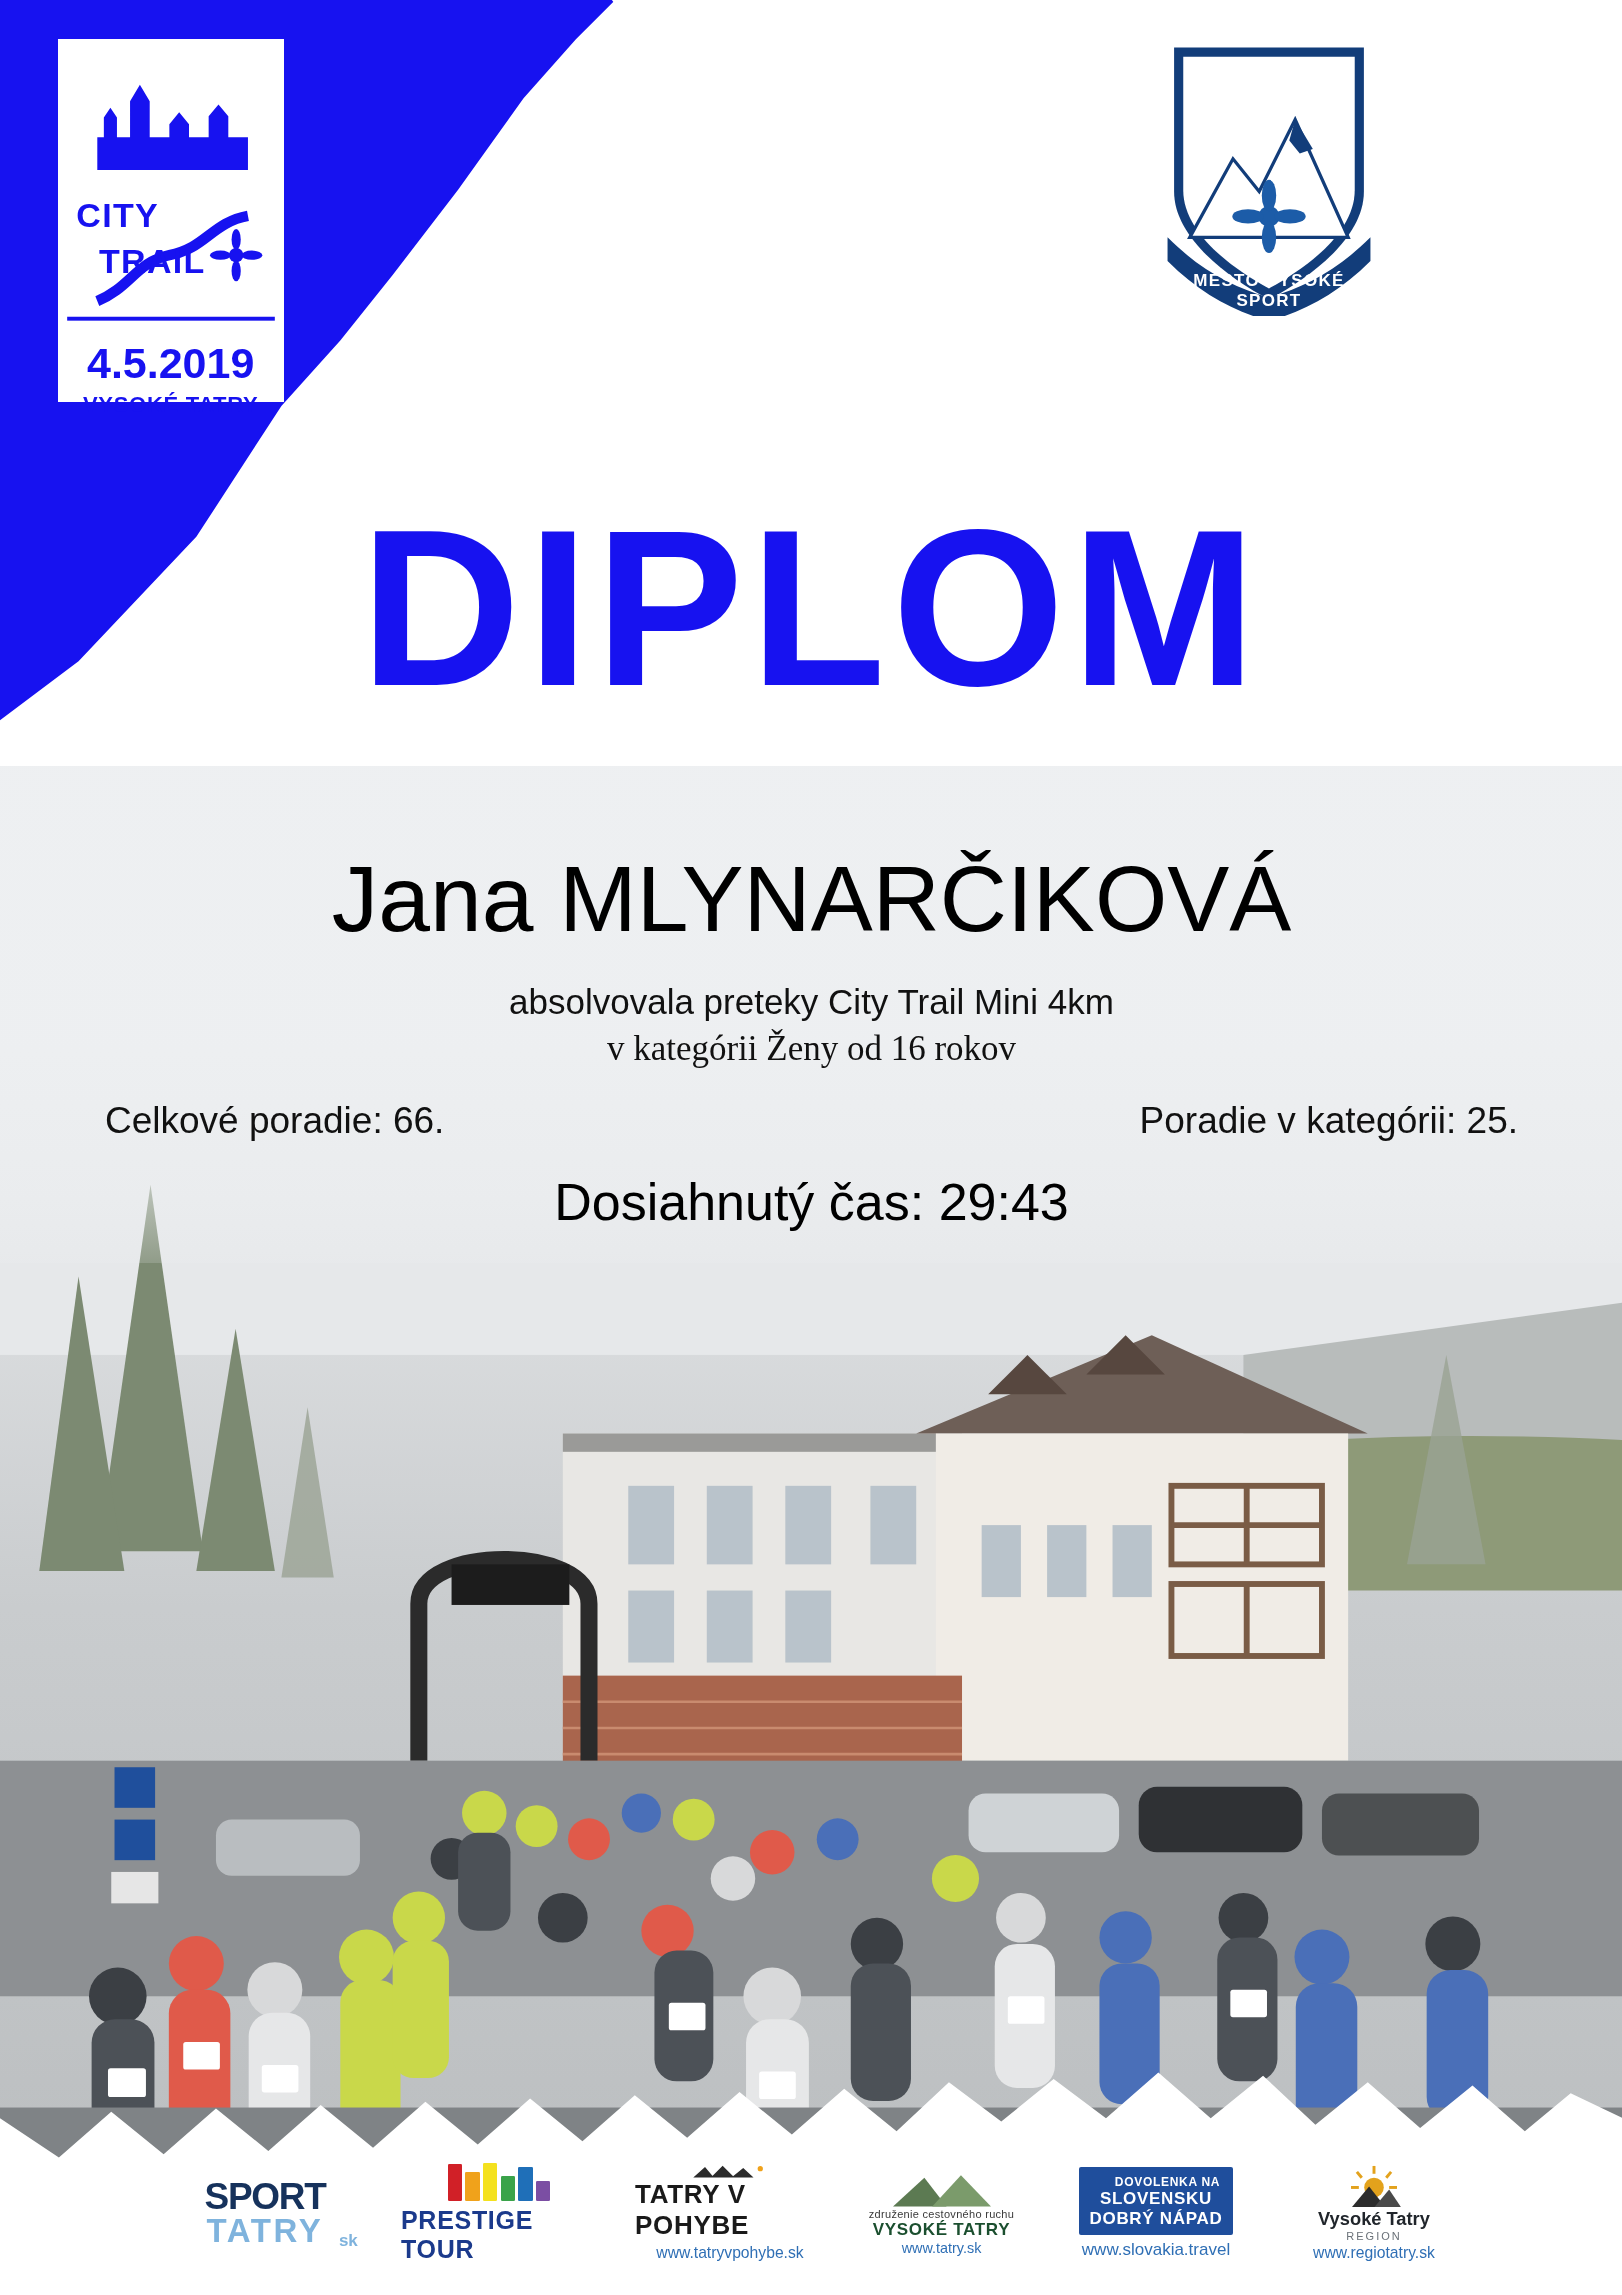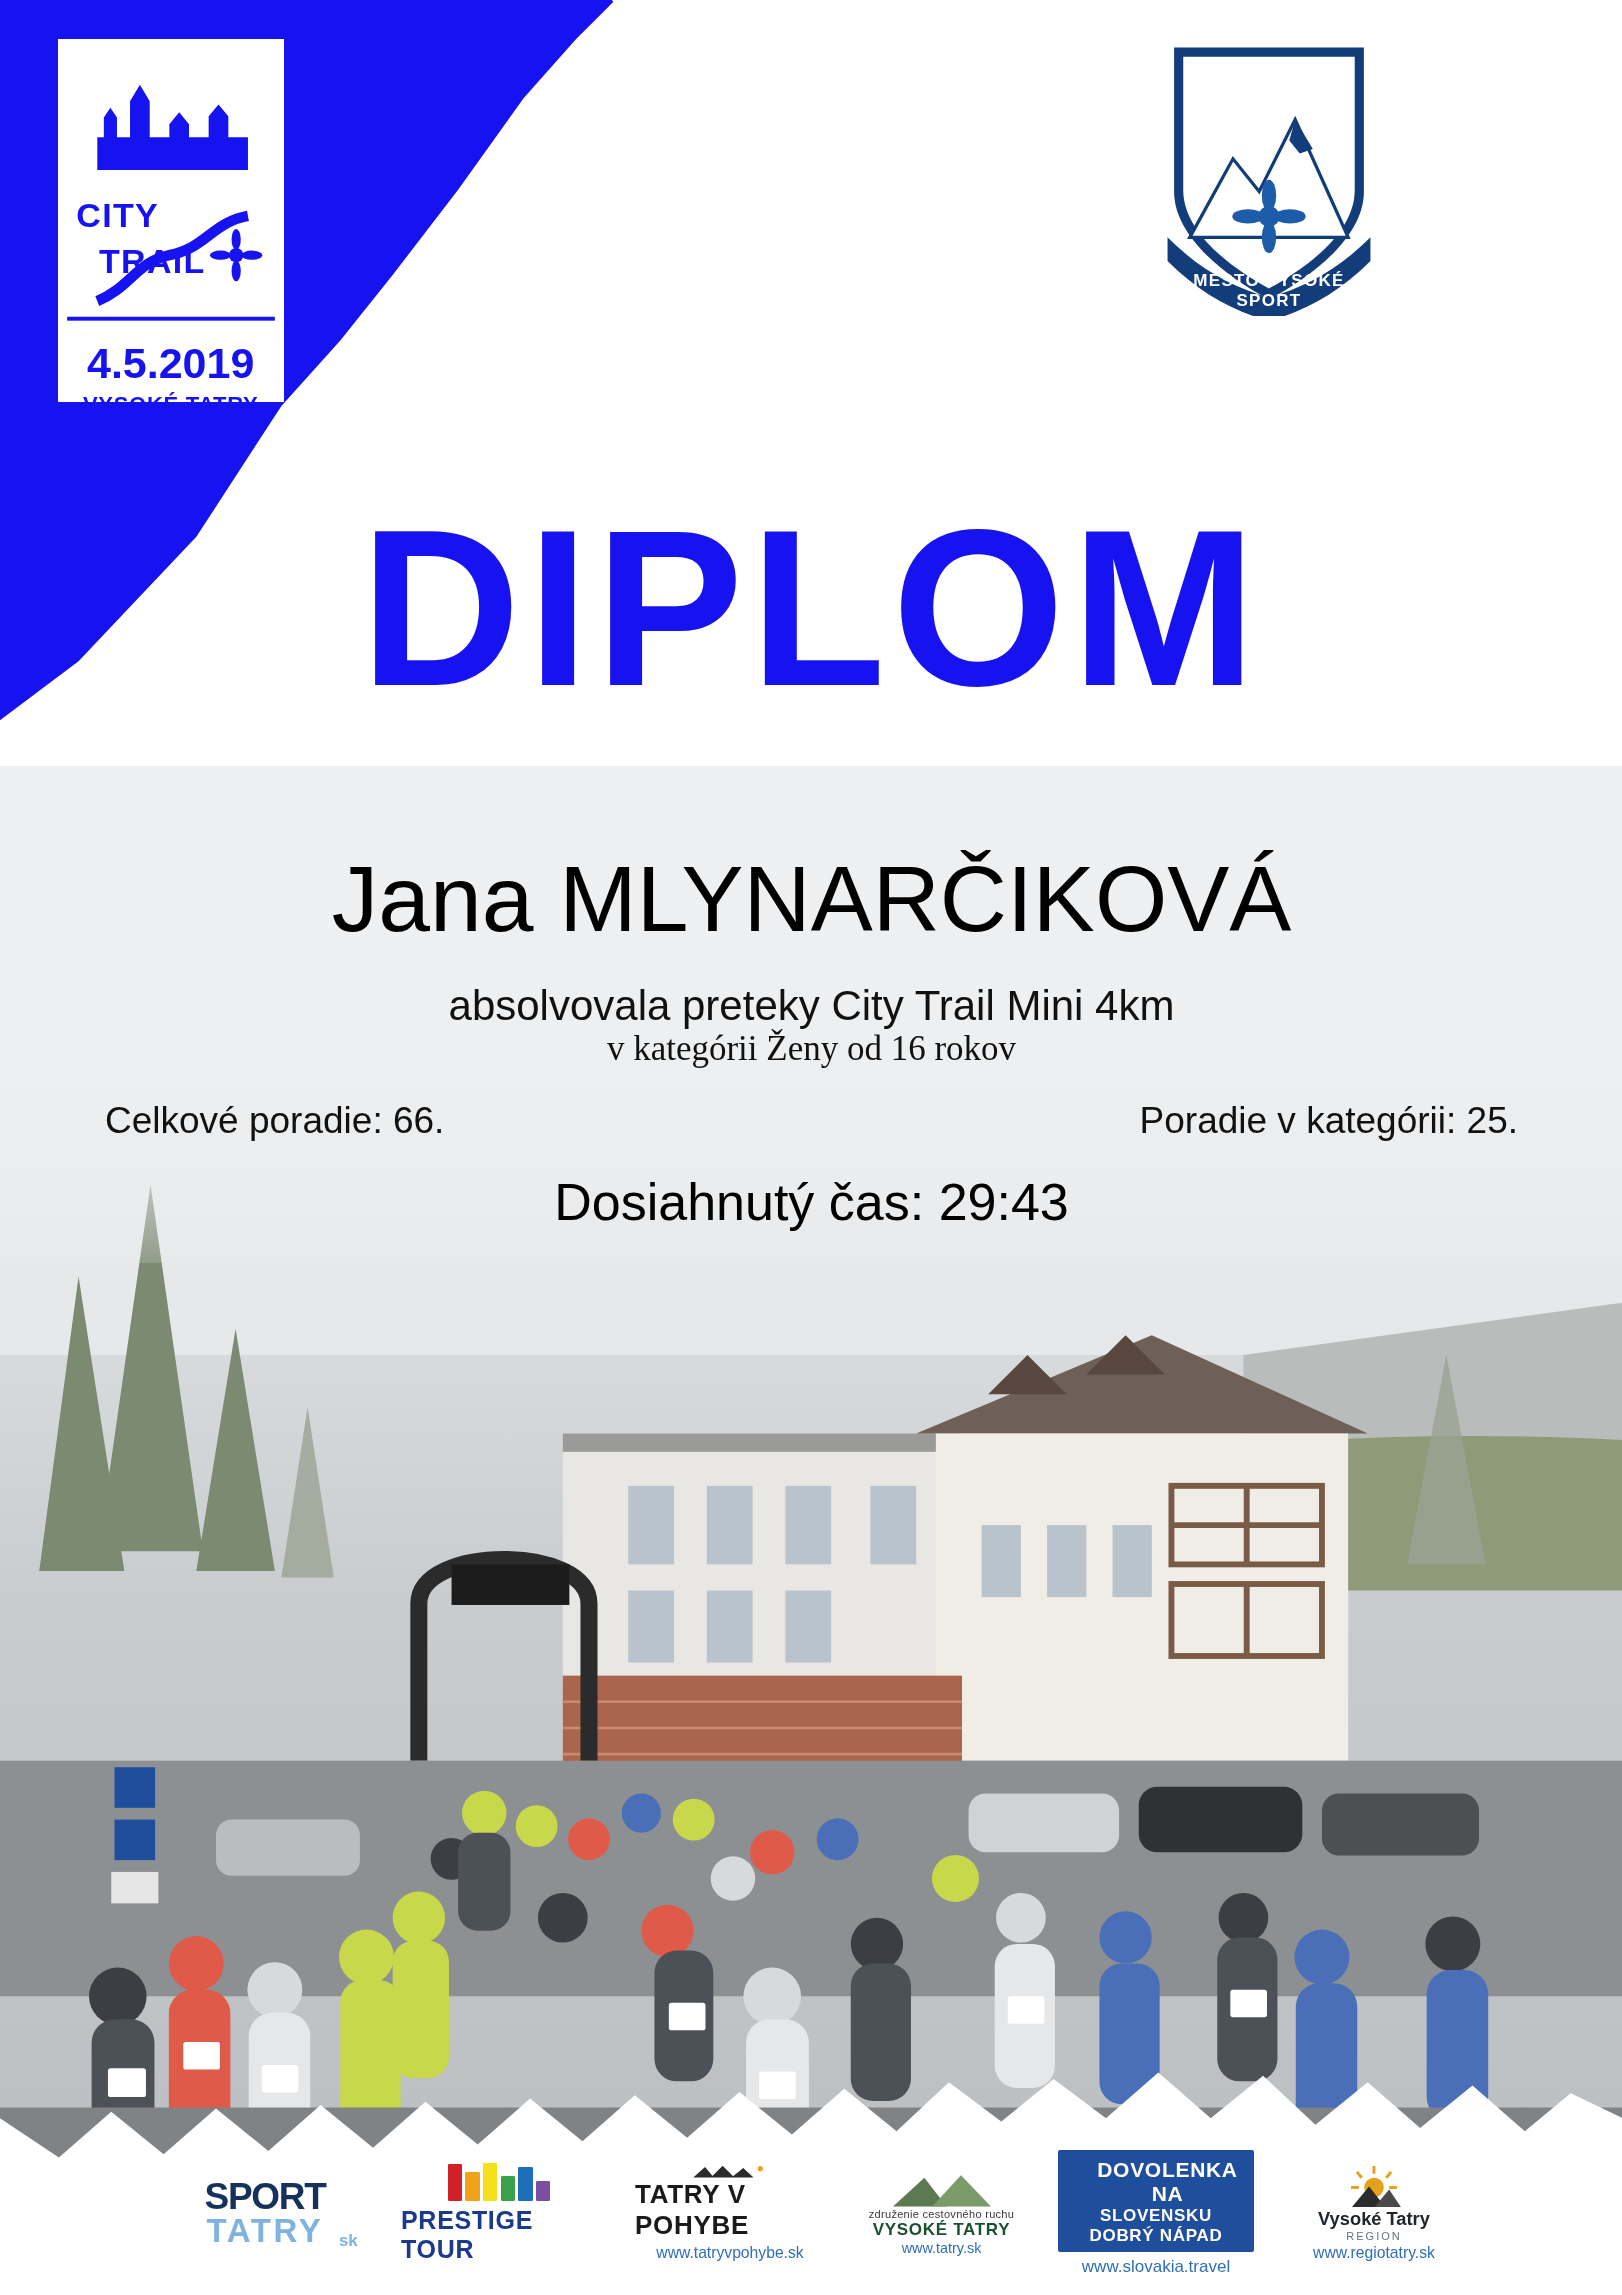--- a/index.html
+++ b/index.html
@@ -162,21 +162,21 @@
     font-size: 93px;
     line-height: 1.05;
     color: #000000;
   }
   .cert .line1 {
     position: absolute;
     left: 0;
     top: 216px;
     width: 1623px;
     text-align: center;
-    font-size: 42px;
+    font-size: 35px;
     color: #111111;
   }
   .cert .line2 {
     position: absolute;
     left: 0;
     top: 263px;
     width: 1623px;
     text-align: center;
     font-size: 35px;
     color: #111111;
@@ -329,21 +329,21 @@
     text-align: center;
   }
   .sp-slovakia .box {
     background: #1f4e9c;
     color: #ffffff;
     padding: 7.9px 10.5px 6.5px 10.5px;
     border-radius: 2px;
   }
   .sp-slovakia .l1 {
     font-weight: bold;
-    font-size: 21px;
+    font-size: 12px;
     letter-spacing: 0.7px;
     margin-left: 23px;
   }
   .sp-slovakia .l2 {
     font-weight: bold;
     font-size: 17px;
     letter-spacing: 0.7px;
   }
   .sp-slovakia .url {
     margin-top: 5.2px;

